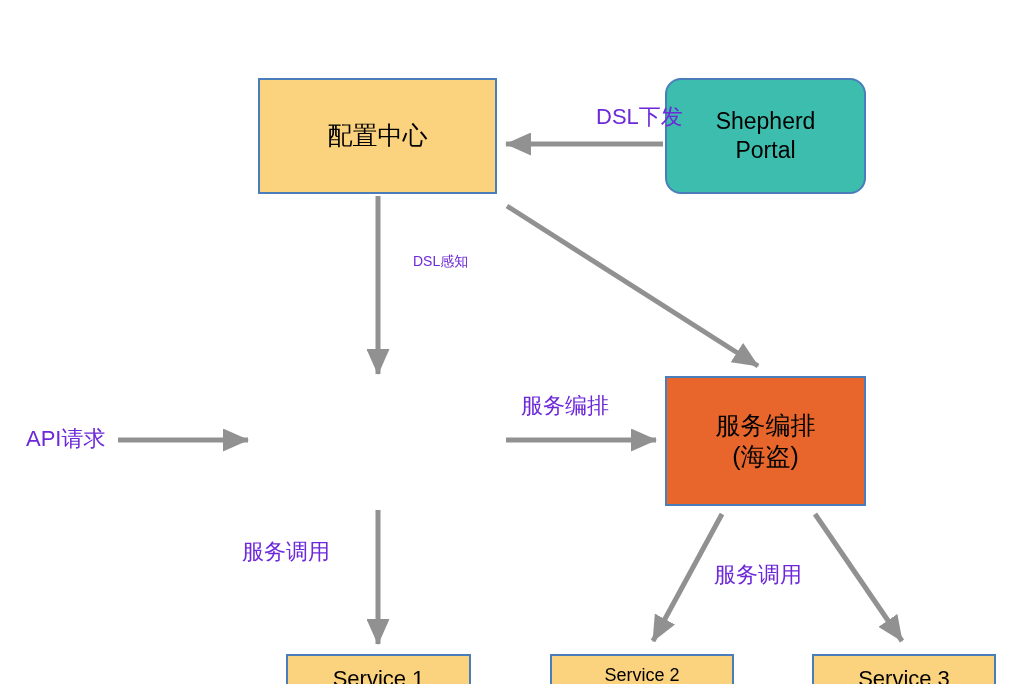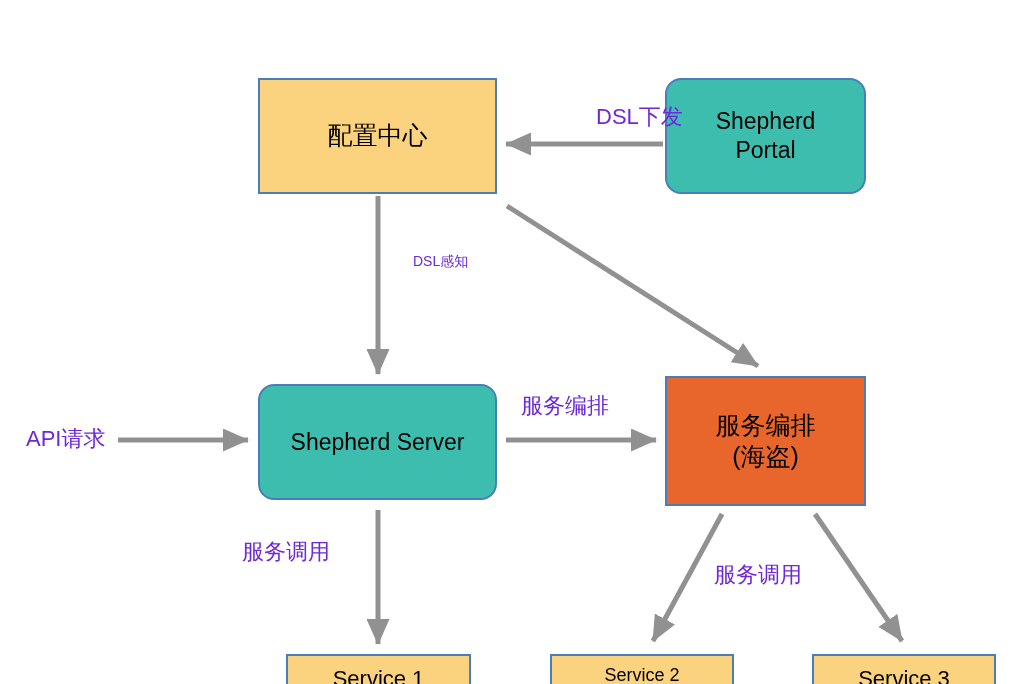--- a/index.html
+++ b/index.html
@@ -82,23 +82,20 @@
 
   <div class="node fill-amber" style="left:258px; top:34px; width:239px; height:116px; font-size:25px;">
     <span class="node-label">配置中心</span>
   </div>
 
   <div class="node fill-teal" style="left:665px; top:34px; width:201px; height:116px; font-size:23px;">
     <span class="node-label">Shepherd
 Portal</span>
   </div>
 
-  <div class="node fill-teal" style="left:258px; top:340px; width:239px; height:116px; font-size:23px;">
-    <span class="node-label">Shepherd Server</span>
-  </div>
 
   <div class="node fill-orange" style="left:665px; top:332px; width:201px; height:130px; font-size:25px;">
     <span class="node-label">服务编排
 (海盗)</span>
   </div>
 
   <div class="node fill-amber" style="left:286px; top:610px; width:185px; height:49px; font-size:22px;">
     <span class="node-label">Service 1</span>
   </div>
 

